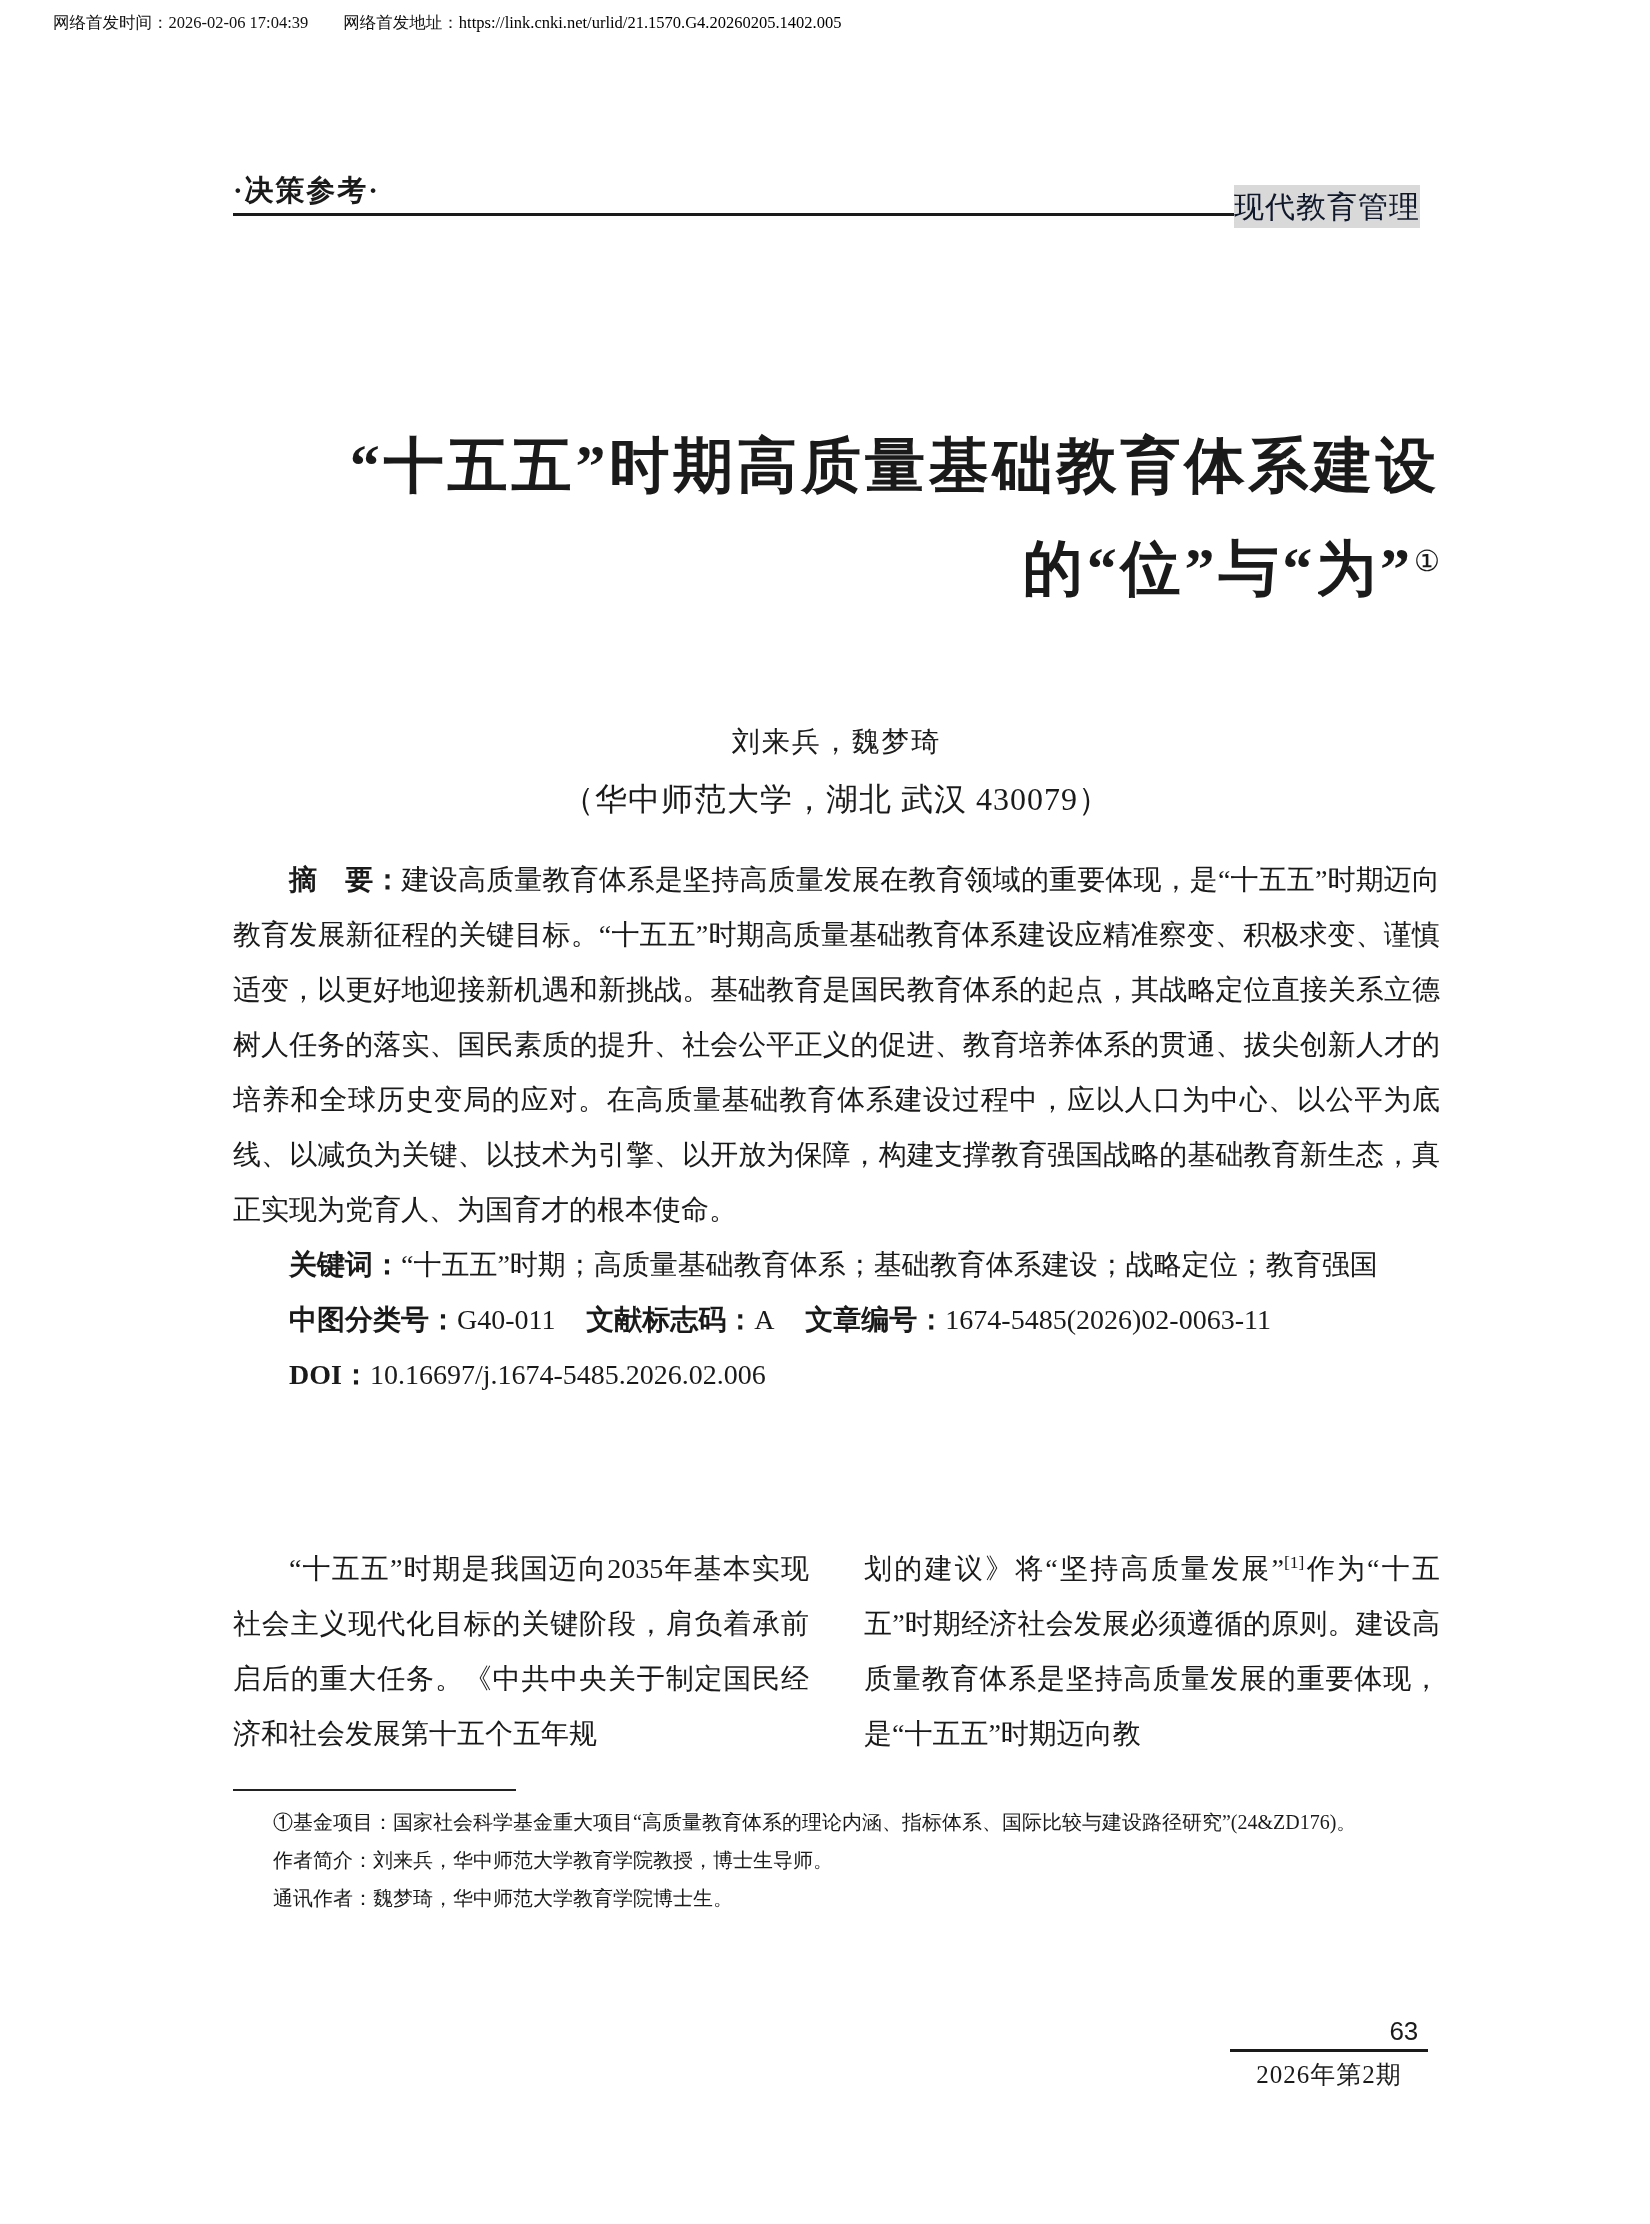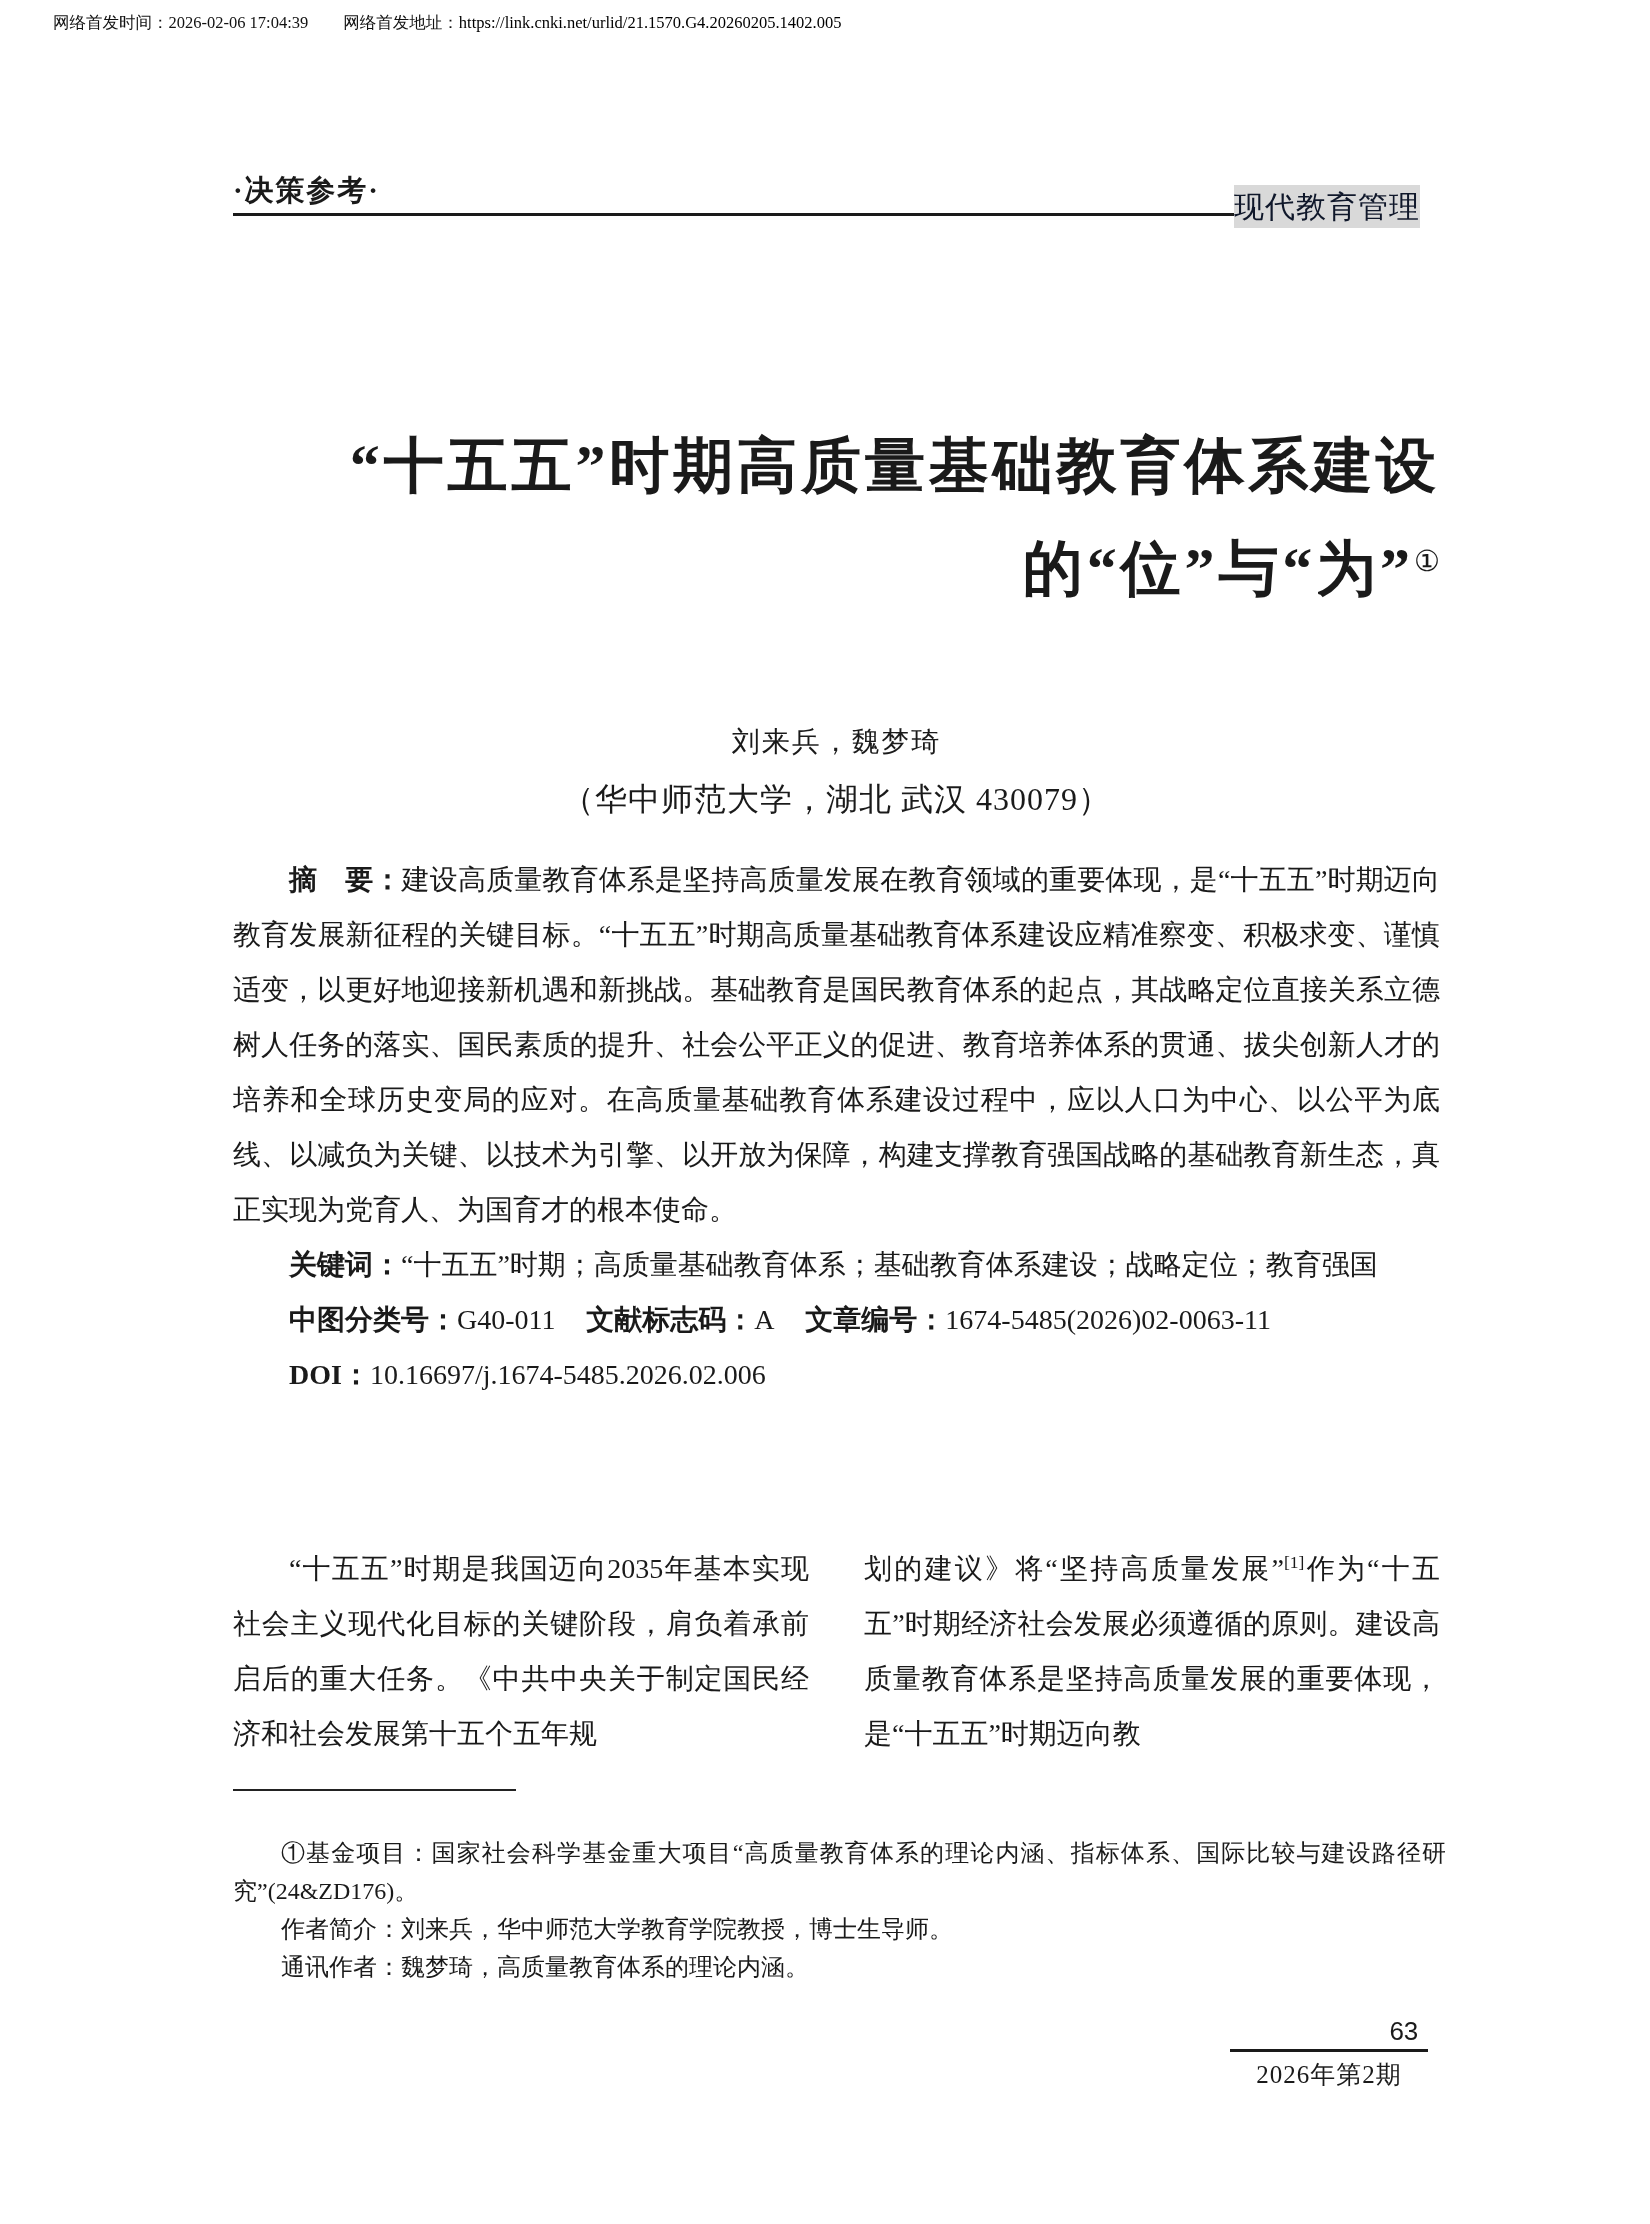--- a/index.html
+++ b/index.html
@@ -72,21 +72,21 @@
   .col-left{left:233px;}
   .col-left p{text-indent:2em;}
   .col-right{left:864px;}
   .col sup{font-size:17.5px;line-height:0;vertical-align:9.7px;}
   
   .footnote-rule{
     position:absolute;left:233px;top:1789px;width:283px;height:1.9px;background:#222;
   }
   .footnotes{
     position:absolute;left:233px;top:1803px;width:1213px;
-    font-size:24px;line-height:38px;text-align:justify;margin-top:31px;
+    font-size:20px;line-height:38px;text-align:justify;
   }
   .footnotes p{margin:0;text-indent:2em;}
   
   .footer{
     position:absolute;left:1230px;top:2014px;width:198px;
   }
   .footer .pageno{
     font-size:26px;line-height:35px;text-align:right;padding-right:9.7px;
     font-family:"Liberation Sans","DejaVu Sans",sans-serif;
   }
@@ -127,21 +127,21 @@
     <p>“十五五”时期是我国迈向2035年基本实现社会主义现代化目标的关键阶段，肩负着承前启后的重大任务。《中共中央关于制定国民经济和社会发展第十五个五年规</p>
   </div>
   <div class="col col-right">
     <p><span>划的建议》将“坚持高质量发展”</span><sup>[1]</sup><span>作为“十五五”时期经济社会发展必须遵循的原则。建设高质量教育体系是坚持高质量发展的重要体现，是“十五五”时期迈向教</span></p>
   </div>
 
   <div class="footnote-rule"></div>
   <div class="footnotes">
     <p>①基金项目：国家社会科学基金重大项目“高质量教育体系的理论内涵、指标体系、国际比较与建设路径研究”(24&amp;ZD176)。</p>
     <p>作者简介：刘来兵，华中师范大学教育学院教授，博士生导师。</p>
-    <p>通讯作者：魏梦琦，高质量教育体系的理论内涵。</p>
+    <p>通讯作者：魏梦琦，华中师范大学教育学院博士生。</p>
   </div>
 
   <div class="footer">
     <div class="pageno">63</div>
     <div class="footer-rule"></div>
     <div class="issue">2026年第2期</div>
   </div>
 
 </div>
 

